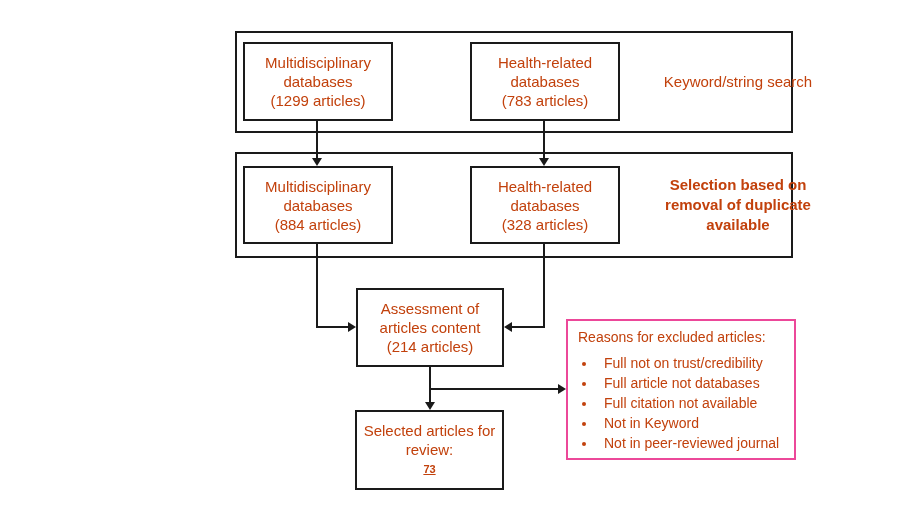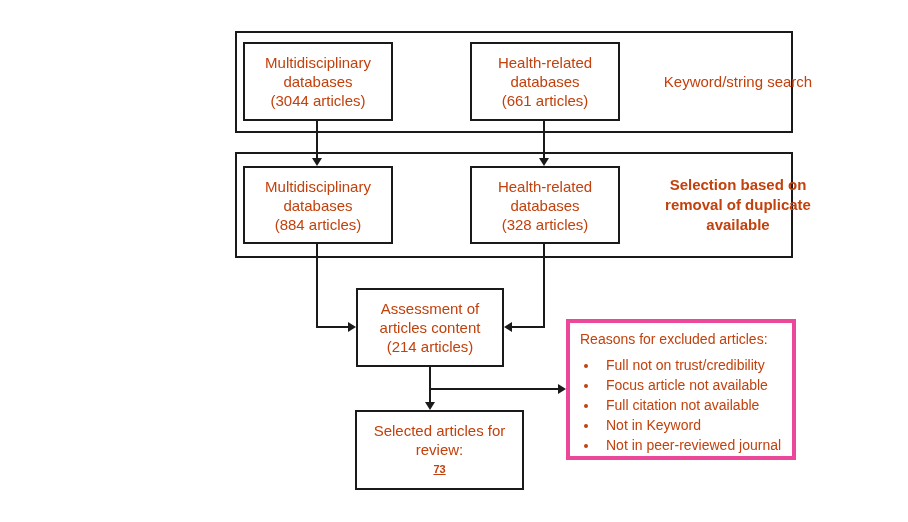--- a/index.html
+++ b/index.html
@@ -51,21 +51,21 @@
     border-left: 8px solid #1a1a1a;
   }
   .arrow-left {
     position: absolute; width: 0; height: 0;
     border-top: 5px solid transparent;
     border-bottom: 5px solid transparent;
     border-right: 8px solid #1a1a1a;
   }
   .excluded {
     position: absolute;
-    border: 4px solid #ec4899;
+    border: 2px solid #ec4899;
     background: #ffffff;
     box-sizing: border-box;
     padding: 7px 8px 6px 10px;
     font-size: 14px; line-height: 19px;
   }
   .excluded ul {
     margin: 7px 0 0 0;
     padding-left: 19px;
     list-style: disc;
   }
@@ -77,27 +77,27 @@
 
 <div class="canvas">
 
   <div class="outerbox" style="left:195px; top:31px; width:558px; height:102px;"></div>
 
   <div class="outerbox" style="left:195px; top:152px; width:558px; height:106px;"></div>
 
   <div class="box" style="left:203px; top:42px; width:150px; height:79px;">
     <div>Multidisciplinary</div>
     <div>databases</div>
-    <div>(3044 articles)</div>
+    <div>(1299 articles)</div>
   </div>
 
   <div class="box" style="left:430px; top:42px; width:150px; height:79px;">
     <div>Health-related</div>
     <div>databases</div>
-    <div>(661 articles)</div>
+    <div>(783 articles)</div>
   </div>
 
   <div class="rowlabel" style="left:580px; top:31px; width:172px; height:102px;">
     <div>Keyword/string search</div>
   </div>
 
   <div class="box" style="left:203px; top:166px; width:150px; height:78px;">
     <div>Multidisciplinary</div>
     <div>databases</div>
     <div>(884 articles)</div>
@@ -114,31 +114,31 @@
     <div>removal of duplicate</div>
     <div>available</div>
   </div>
 
   <div class="box" style="left:316px; top:288px; width:148px; height:79px;">
     <div>Assessment of</div>
     <div>articles content</div>
     <div>(214 articles)</div>
   </div>
 
-  <div class="box" style="left:315px; top:410px; width:169px; height:80px;">
+  <div class="box" style="left:315px; top:410px; width:149px; height:80px;">
     <div>Selected articles for</div>
     <div>review:</div>
     <div class="count">73</div>
   </div>
 
   <div class="excluded" style="left:526px; top:319px; width:230px; height:141px;">
     <div>Reasons for excluded articles:</div>
     <ul>
       <li>Full not on trust/credibility</li>
-      <li>Focus article not available</li>
+      <li>Full article not databases</li>
       <li>Full citation not available</li>
       <li>Not in Keyword</li>
       <li>Not in peer-reviewed journal</li>
     </ul>
   </div>
 
   <div class="vline" style="left:276px; top:121px; width:2px; height:38px;"></div>
   <div class="arrow-down" style="left:272px; top:158px;"></div>
 
   <div class="vline" style="left:503px; top:121px; width:2px; height:38px;"></div>

